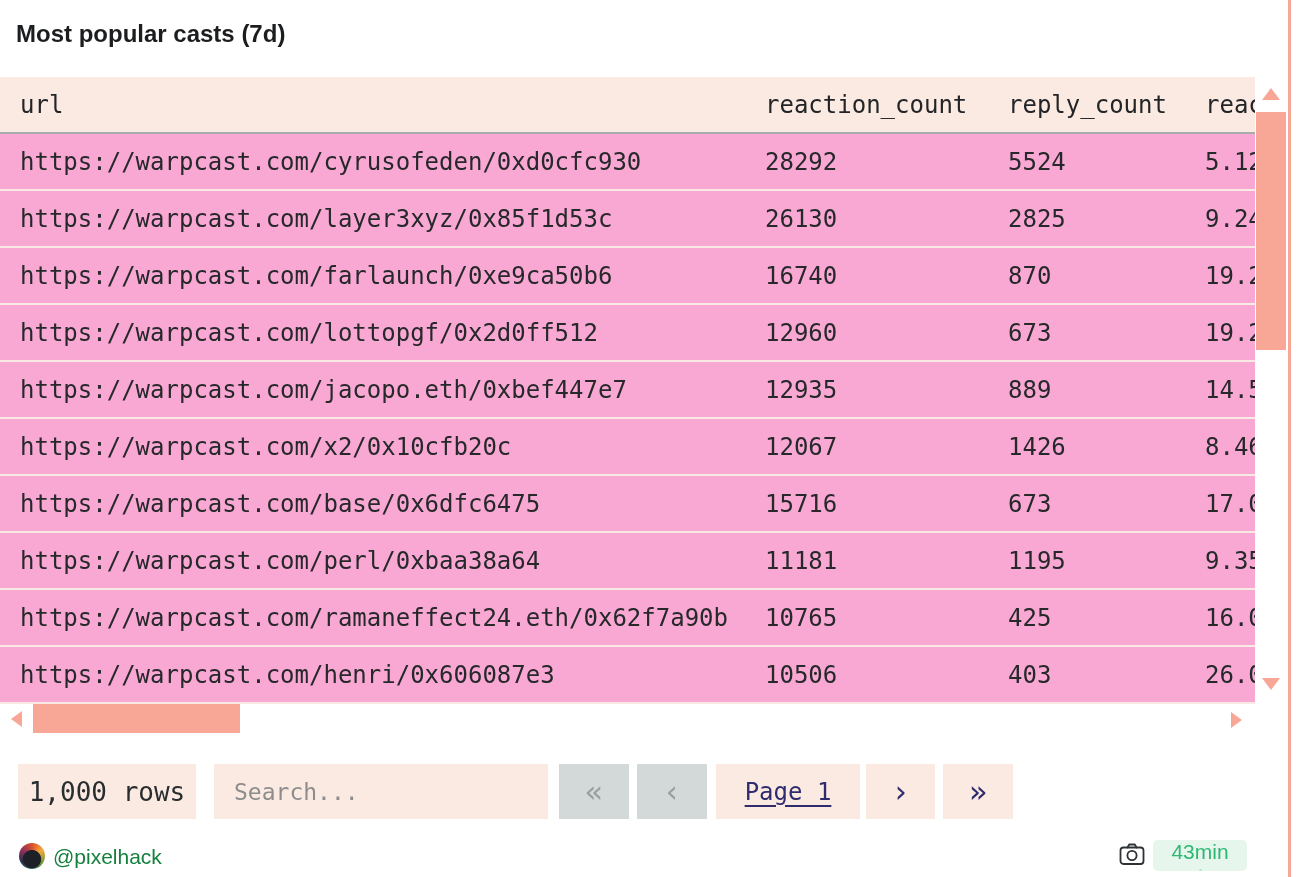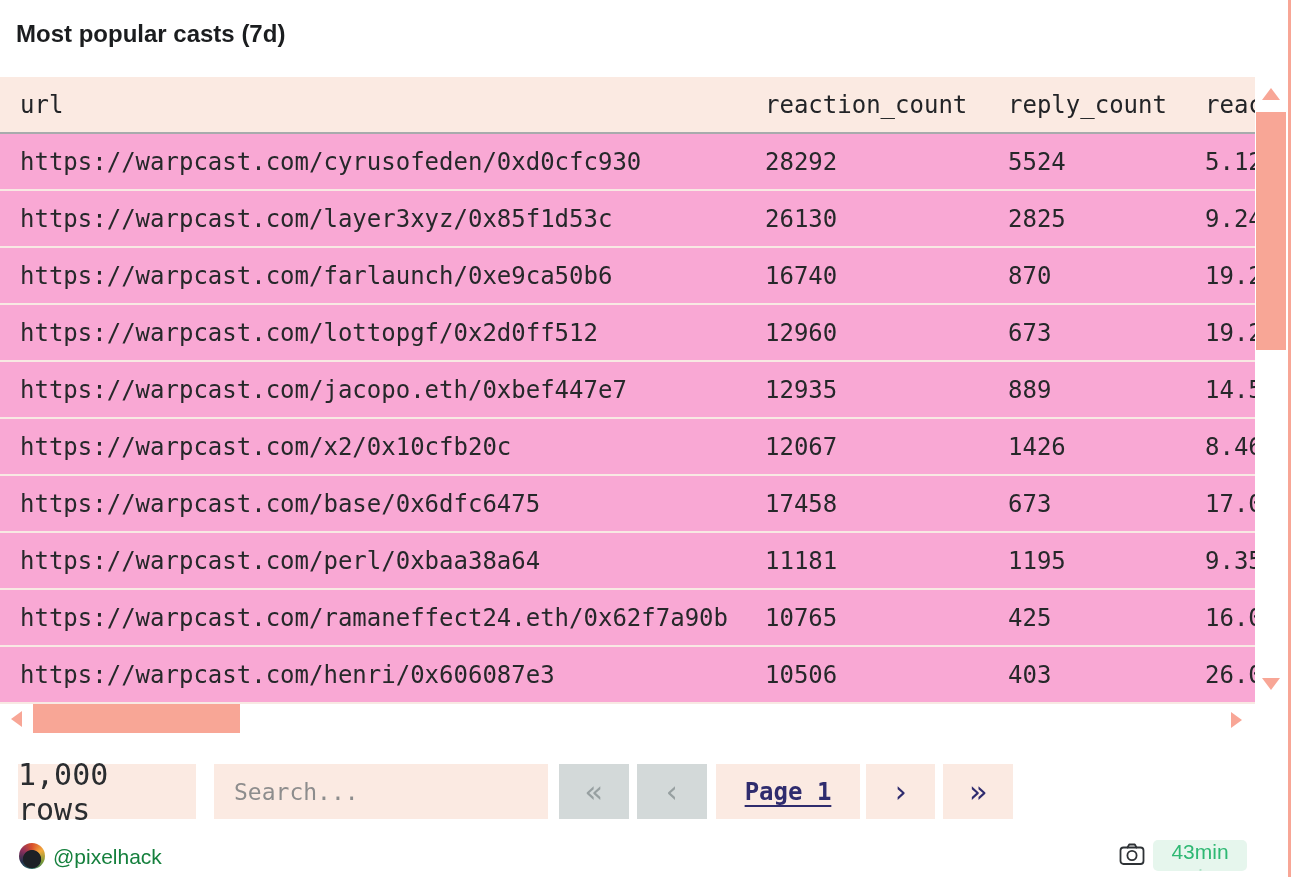--- a/index.html
+++ b/index.html
@@ -27,31 +27,31 @@
   .tri{position:absolute;width:0;height:0;}
   .v-up{left:1262px;top:88px;border-left:9px solid transparent;border-right:9px solid transparent;border-bottom:12px solid #f8a696;}
   .v-thumb{position:absolute;left:1256px;top:112px;width:30px;height:238px;background:#f8a696;}
   .v-down{left:1262px;top:678px;border-left:9px solid transparent;border-right:9px solid transparent;border-top:12px solid #f8a696;}
   .h-left{left:11px;top:711px;border-top:8px solid transparent;border-bottom:8px solid transparent;border-right:11px solid #f8a696;}
   .h-thumb{position:absolute;left:33px;top:704px;width:207px;height:29px;background:#f8a696;}
   .h-right{left:1231px;top:712px;border-top:8px solid transparent;border-bottom:8px solid transparent;border-left:11px solid #f8a696;}
   .right-border{position:absolute;left:1288px;top:0;width:3px;height:877px;background:#f8a696;}
   
   .ctl{position:absolute;top:764px;height:55px;display:flex;align-items:center;justify-content:center;box-sizing:border-box;}
-  .rows-box{left:18px;width:178px;background:#fbeae2;font-size:30px;color:#2a2d30;}
+  .rows-box{left:18px;width:178px;background:#fbeae2;font-size:26px;color:#2a2d30;}
   .search{
     left:214px;width:334px;background:#fbeae2;border:none;outline:none;
     padding:0 0 0 20px;font-family:"DejaVu Sans Mono",monospace;font-size:23px;color:#333;
     justify-content:flex-start;
   }
   .search::placeholder{color:#8d8d8d;}
   .pgbtn{border:none;cursor:pointer;font-family:"DejaVu Sans Mono",monospace;}
   .btn-first{left:559px;width:70px;background:#d3d9d9;color:#97a0a1;font-size:30px;}
   .btn-prev{left:637px;width:70px;background:#d3d9d9;color:#97a0a1;font-size:30px;}
-  .btn-page{left:716px;width:144px;background:#fbeae2;color:#2f2c6e;font-size:24px;font-weight:bold;}
+  .btn-page{left:716px;width:144px;background:#fbeae2;color:#2f2c6e;font-size:24px;}
   .btn-page span{text-decoration:underline;text-underline-offset:5px;text-decoration-thickness:2px;}
   .btn-next{left:866px;width:69px;background:#fbeae2;color:#2f2c6e;font-size:30px;}
   .btn-last{left:943px;width:70px;background:#fbeae2;color:#2f2c6e;font-size:30px;}
   
   .avatar{
     position:absolute;left:19px;top:843px;width:26px;height:26px;border-radius:50%;
     background:
       radial-gradient(circle at 50% 62%, #1d2026 42%, rgba(0,0,0,0) 46%),
       conic-gradient(#d94f2b,#f2a93b,#7a9a3a,#2a6f6b,#23304d,#8e2f5c,#d94f2b);
   }
@@ -110,21 +110,21 @@
     <span class="cell c3">14.5</span>
   </div>
   <div class="trow">
     <span class="cell c0">https://warpcast.com/x2/0x10cfb20c</span>
     <span class="cell c1">12067</span>
     <span class="cell c2">1426</span>
     <span class="cell c3">8.46</span>
   </div>
   <div class="trow">
     <span class="cell c0">https://warpcast.com/base/0x6dfc6475</span>
-    <span class="cell c1">17458</span>
+    <span class="cell c1">15716</span>
     <span class="cell c2">673</span>
     <span class="cell c3">17.0</span>
   </div>
   <div class="trow">
     <span class="cell c0">https://warpcast.com/perl/0xbaa38a64</span>
     <span class="cell c1">11181</span>
     <span class="cell c2">1195</span>
     <span class="cell c3">9.35</span>
   </div>
   <div class="trow">

